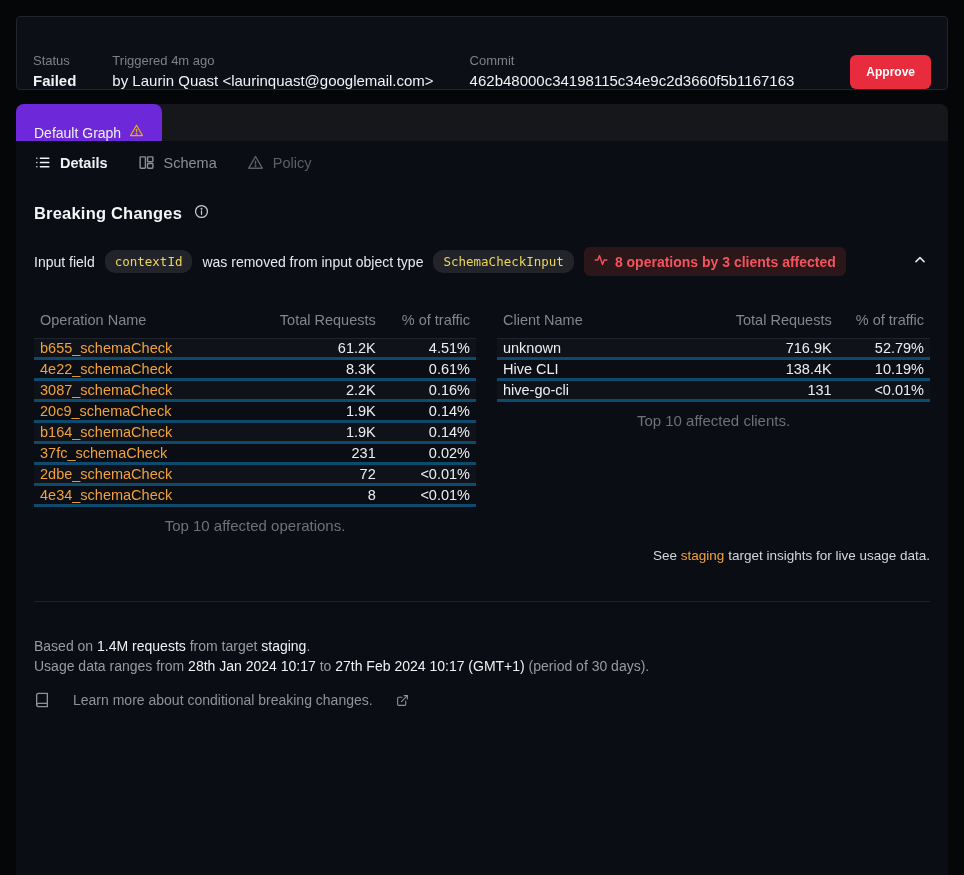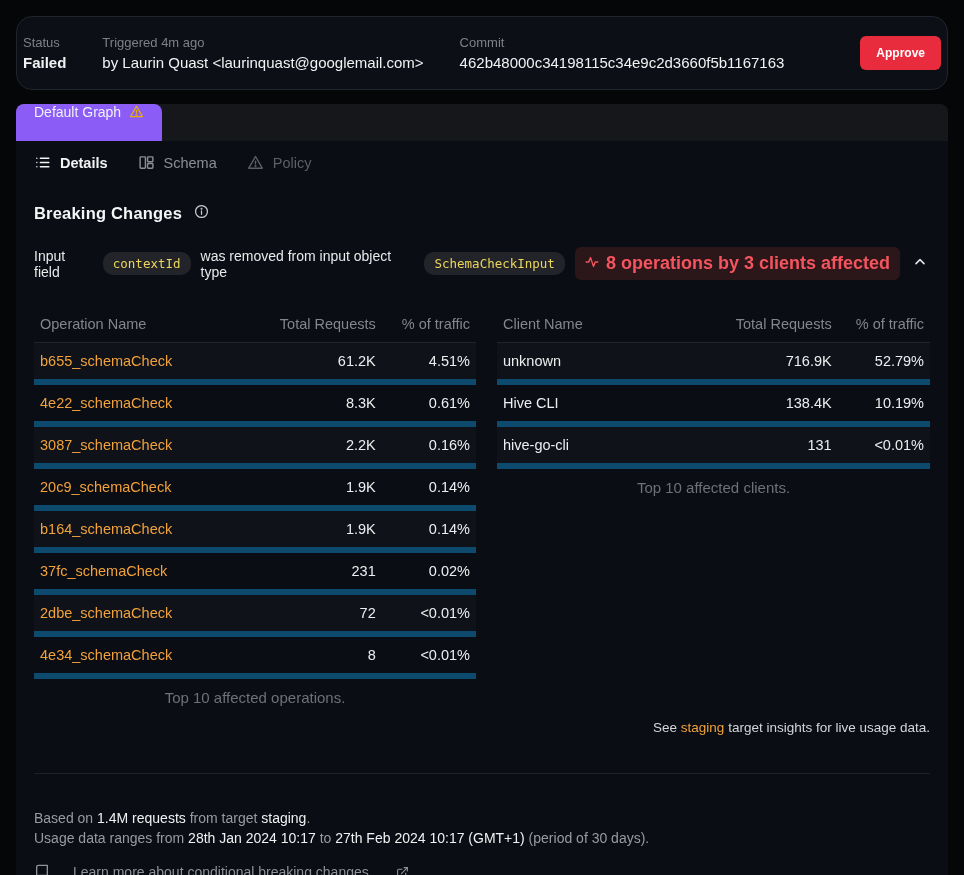--- a/index.html
+++ b/index.html
@@ -7,40 +7,40 @@
   body {
     background:#050608;
     font-family:"Liberation Sans", sans-serif;
     color:#eceef0;
     position:relative;
     overflow:hidden;
   }
   
   .top-card {
     position:absolute; left:16px; top:16px; width:932px; height:74px;
-    background:#0c0f15; border:1px solid #20242c; border-radius:16px;
-    display:flex; align-items:center; padding:0 6px; gap:36px;
+    background:#0c0f15; border:1px solid #20242c; border-radius:4px;
+    display:flex; align-items:flex-end; padding:0 16px; gap:36px;
   }
   .field .lbl { font-size:13px; color:#7e8187; margin-bottom:4px; }
   .field .val { font-size:15px; color:#f1f2f4; }
   .field .val.strong { font-weight:600; }
   .btn-approve {
     margin-left:auto; background:#e92c3d; color:#fff; border:none;
     font-family:inherit; font-size:12px; font-weight:700;
     padding:10px 16px; border-radius:6px; cursor:pointer;
   }
   
   .panel {
     position:absolute; left:16px; top:104px; width:932px; bottom:0;
     background:#0a0d13; border-radius:8px 8px 0 0;
   }
   .tab-strip { height:37px; background:#15171b; border-radius:8px 8px 0 0; display:flex; }
   .graph-tab {
-    background:#8b5cf6; border-radius:8px 8px 0 0; padding:0 18px;
-    display:flex; align-items:flex-start; gap:8px; font-size:14px; color:#f0f1f3; cursor:pointer;
+    background:#6d28d9; border-radius:8px 8px 0 0; padding:0 18px;
+    display:flex; align-items:flex-end; gap:8px; font-size:14px; color:#f0f1f3; cursor:pointer;
   }
   .nav-row { display:flex; align-items:center; gap:30px; padding:13px 0 11px 18px; }
   .nav-item { display:flex; align-items:center; gap:9px; font-size:14.5px; cursor:pointer; }
   .nav-item.active { color:#f2f3f5; font-weight:600; }
   .nav-item.dim  { color:#8b8e95; }
   .nav-item.dimmer { color:#5c5f66; }
   .nav-item svg { display:block; }
   
   .heading-row { display:flex; align-items:center; gap:12px; padding:22px 18px 4px 18px; }
   .heading-row h2 { font-size:16.5px; font-weight:700; color:#f4f5f6; letter-spacing:.2px; }
@@ -48,33 +48,33 @@
   .change-row {
     display:flex; align-items:center; gap:10px;
     margin:20px 18px 0 18px; font-size:14px; color:#e8e9eb; cursor:pointer;
   }
   .chip {
     font-family:"DejaVu Sans Mono", monospace; font-size:12.5px; color:#ecd65c;
     background:#232429; padding:4px 10px; border-radius:10px; white-space:nowrap;
   }
   .badge {
     display:flex; align-items:center; gap:7px;
-    background:#2b161a; color:#f4545e; font-size:18px; font-weight:600;
+    background:#2b161a; color:#f4545e; font-size:14px; font-weight:600;
     padding:6px 10px; border-radius:6px; white-space:nowrap;
   }
   .chev-btn { margin-left:auto; background:none; border:none; color:#dfe1e5; cursor:pointer; padding:2px; }
   
   .tables-row { display:flex; gap:21px; margin:26px 18px 13px 18px; }
   .table-col { display:flex; flex-direction:column; }
   .table-col.left  { width:443px; }
   .table-col.right { width:434px; }
   table { width:100%; border-collapse:collapse; font-size:14.5px; }
   th { color:#83868c; font-weight:400; padding:10px 6px; border-bottom:1px solid #21242a; text-align:right; white-space:nowrap; }
   th:first-child { text-align:left; width:50%; }
-  td { padding:10px 6px; border-bottom:6px solid #0c4a6e; color:#eceef0; text-align:right; white-space:nowrap; }
+  td { padding:1px 6px; border-bottom:3px solid #0c4a6e; color:#eceef0; text-align:right; white-space:nowrap; }
   td:first-child { text-align:left; }
   tbody tr:nth-child(odd) { background:rgba(255,255,255,0.022); }
   td.op-link { color:#f2a23b; cursor:pointer; }
   .footnote { text-align:center; color:#6e7177; font-size:15px; margin-top:10px; }
   .insights-note { text-align:right; font-size:13.5px; color:#d4d6da; margin:14px 18px 0 18px; }
   .insights-note .link { color:#f2a23b; cursor:pointer; }
   
   .divider { height:1px; background:#1e2127; margin:38px 18px 0 18px; }
   .summary { margin:34px 18px 0 18px; font-size:14px; line-height:20px; color:#989ba1; }
   .summary .strong { color:#f0f1f3; }

